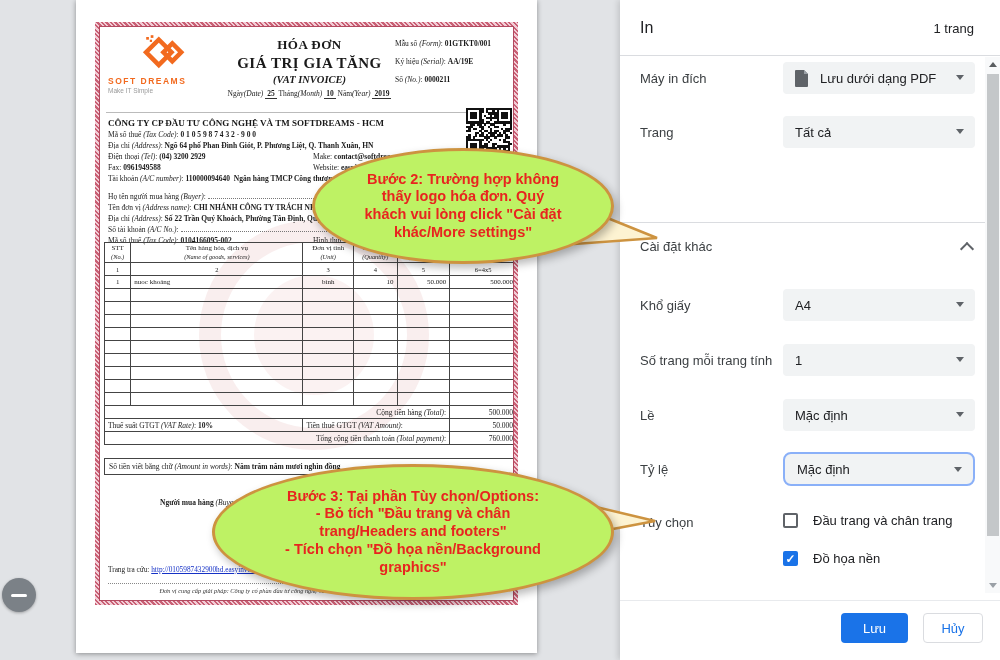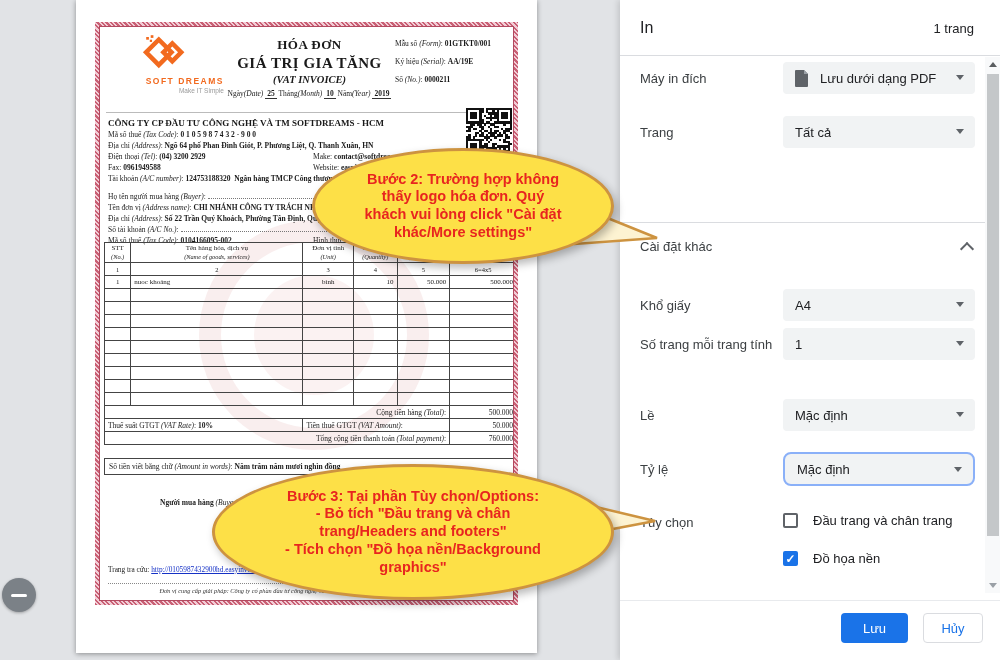--- a/index.html
+++ b/index.html
@@ -18,21 +18,21 @@
   
   .inv-frame{position:absolute;left:19px;top:22px;width:423px;height:583px;box-sizing:border-box;
         padding:4px;background:repeating-linear-gradient(45deg,#c95f74 0 1.6px,#f2ccd5 1.6px 3.2px);}
   .inv-inner{position:relative;width:100%;height:100%;background:#fff;box-sizing:border-box;
         border:1px solid #b24a60;font-family:"Liberation Serif",serif;color:#1a1a1a;overflow:hidden;}
   .wm1{position:absolute;left:99px;top:193px;width:230px;height:230px;border-radius:50%;
         border:22px solid rgba(198,93,93,.10);box-sizing:border-box;}
   .wm2{position:absolute;left:154px;top:248px;width:120px;height:120px;border-radius:50%;
         background:rgba(198,93,93,.08);}
   .inv-head{position:relative;display:flex;padding:8px 6px 0 8px;height:72px;}
-  .logo-col{width:116px;text-align:right;}
+  .logo-col{width:116px;text-align:left;}
   .logo-col svg{display:block;margin:0 auto;}
   .brand{font-family:"Liberation Sans",sans-serif;font-weight:bold;font-size:8.5px;
         letter-spacing:1.5px;color:#f26a1f;margin-top:1px;}
   .tagline{font-family:"Liberation Sans",sans-serif;font-size:6.5px;color:#9a9a9a;margin-top:1px;}
   .title-col{flex:1;text-align:center;padding-top:2px;}
   .t1{font-size:13px;font-weight:bold;letter-spacing:.5px;}
   .t2{font-size:15px;font-weight:bold;letter-spacing:.5px;margin-top:2px;}
   .t3{font-size:10.5px;font-weight:bold;font-style:italic;margin-top:2px;}
   .dateline{font-size:7.5px;margin-top:4px;}
   .dateline .num{font-weight:bold;border-bottom:1px solid #333;padding:0 2px;}
@@ -64,21 +64,21 @@
         font-size:7.5px;padding:3px 4px;white-space:nowrap;overflow:hidden;}
   .signature{position:absolute;left:60px;top:471px;font-size:7.5px;font-weight:bold;}
   .inv-foot{position:absolute;left:8px;right:8px;bottom:6px;font-size:7.3px;}
   .lookup{margin-bottom:9px;}
   .lookup a{color:#1531c6;text-decoration:underline;}
   .provider{border-top:1px dotted #888;padding-top:3px;text-align:center;
         font-style:italic;font-size:6.3px;color:#333;white-space:nowrap;overflow:hidden;}
 
   
   .tail{position:absolute;z-index:30;}
-  .bubble{position:absolute;z-index:31;background:#fde047;border:3px solid #cd9340;
+  .bubble{position:absolute;z-index:31;background:#bef264;border:3px solid #cd9340;
         border-radius:50%;display:flex;align-items:center;justify-content:center;
         box-shadow:3px 4px 8px rgba(0,0,0,.28);}
   .bubble .btxt{font-family:"Liberation Sans",sans-serif;font-weight:bold;color:#e8251f;
         font-size:14.5px;line-height:1.22;text-align:center;white-space:pre-line;}
   #bubble1{left:312px;top:148px;width:296px;height:110px;}
   #bubble2{left:212px;top:464px;width:396px;height:130px;}
 
   
   .panel{position:absolute;left:620px;top:0;width:380px;height:660px;background:#fff;
         box-shadow:-2px 0 6px rgba(0,0,0,.14);color:#202124;}
@@ -181,21 +181,21 @@
             <div class="ln"><span class="iz">Mã số thuế <em>(Tax Code)</em>:</span> <b>0 1 0 5 9 8 7 4 3 2 - 9 0 0</b></div>
             <div class="ln"><span class="iz">Địa chỉ <em>(Address)</em>:</span> <b>Ngõ 64 phố Phan Đình Giót, P. Phương Liệt, Q. Thanh Xuân, HN</b></div>
             <div class="ln two">
               <span class="lft"><span class="iz">Điện thoại <em>(Tel)</em>:</span> <b>(04) 3200 2929</b></span>
               <span><span>Make:</span> <b>contact@softdreams.vn</b></span>
             </div>
             <div class="ln two">
               <span class="lft"><span>Fax:</span> <b>0961949588</b></span>
               <span><span>Website:</span> <b>easyinvoice.vn</b></span>
             </div>
-            <div class="ln"><span class="iz">Tài khoản <em>(A/C number)</em>:</span> <b>124753188320</b>&nbsp;&nbsp;<b>Ngân hàng TMCP Công thương Việt</b></div>
+            <div class="ln"><span class="iz">Tài khoản <em>(A/C number)</em>:</span> <b>110000094640</b>&nbsp;&nbsp;<b>Ngân hàng TMCP Công thương Việt</b></div>
           </div>
 
           <div class="qr">
               <div class="cell" style="left: 0px; top: 0px; width: 2.39048px; height: 2.39048px;"></div>
               <div class="cell" style="left: 2.19048px; top: 0px; width: 2.39048px; height: 2.39048px;"></div>
               <div class="cell" style="left: 4.38095px; top: 0px; width: 2.39048px; height: 2.39048px;"></div>
               <div class="cell" style="left: 6.57143px; top: 0px; width: 2.39048px; height: 2.39048px;"></div>
               <div class="cell" style="left: 8.7619px; top: 0px; width: 2.39048px; height: 2.39048px;"></div>
               <div class="cell" style="left: 10.9524px; top: 0px; width: 2.39048px; height: 2.39048px;"></div>
               <div class="cell" style="left: 13.1429px; top: 0px; width: 2.39048px; height: 2.39048px;"></div>
@@ -651,21 +651,21 @@
     </div>
 
     <div class="setting-row" style="top:289px;height:32px;">
       <div class="setting-label">Khổ giấy</div>
       <div class="dropdown">
         <span class="dval">A4</span>
         <span class="caret"></span>
       </div>
     </div>
 
-    <div class="setting-row" style="top:328px;height:32px;">
+    <div class="setting-row" style="top:344px;height:32px;">
       <div class="setting-label">Số trang mỗi trang tính</div>
       <div class="dropdown">
         <span class="dval">1</span>
         <span class="caret"></span>
       </div>
     </div>
 
     <div class="setting-row" style="top:399px;height:32px;">
       <div class="setting-label">Lề</div>
       <div class="dropdown">

